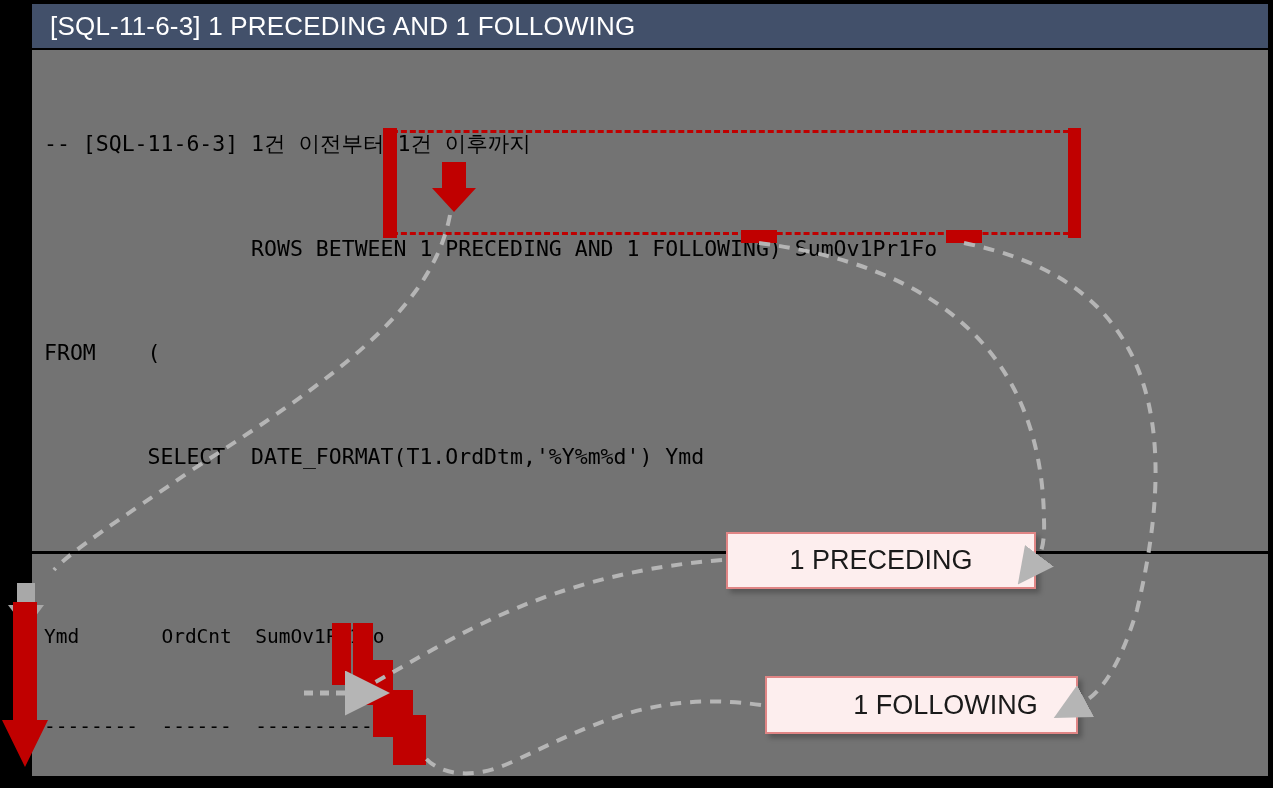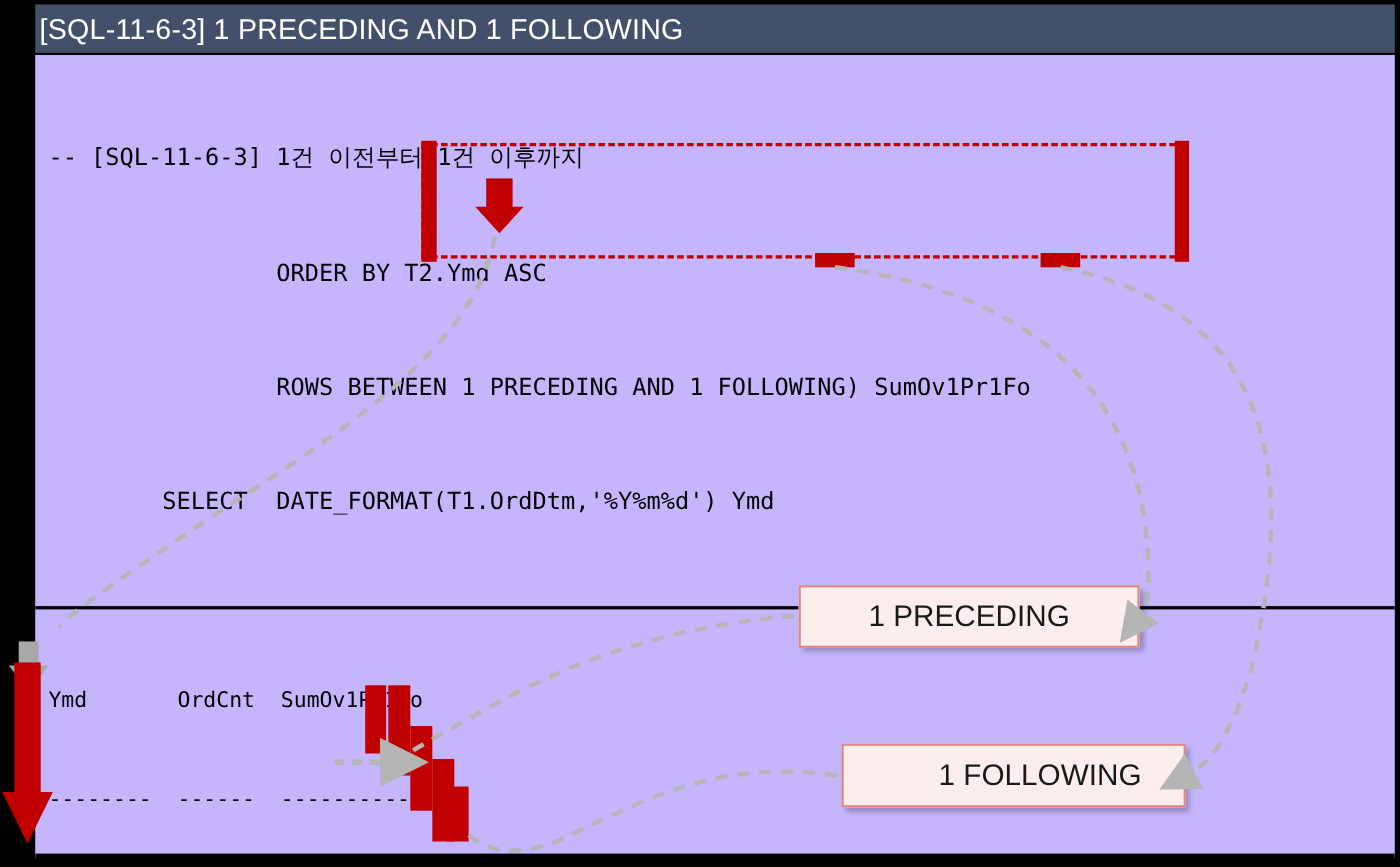--- a/index.html
+++ b/index.html
@@ -9,27 +9,27 @@
 
   
   #header{
     position:absolute;left:32px;top:4px;width:1236px;height:44px;
     background:#42506a;
     display:flex;align-items:center;
   }
   #header-title{
     color:#ffffff;font-size:26px;letter-spacing:.2px;
     font-family:"Liberation Sans",sans-serif;
-    padding-left:4px;white-space:nowrap;
+    padding-left:18px;white-space:nowrap;
   }
 
   
   #panel{
     position:absolute;left:32px;top:50px;width:1236px;height:730px;
-    background:#c4b5fd;overflow:hidden;
+    background:#737373;overflow:hidden;
   }
 
   
   #code{
     position:absolute;left:12px;top:8px;
     font-family:"DejaVu Sans Mono","Liberation Mono",monospace;
     font-size:21.5px;line-height:34.7px;
     color:#000;white-space:pre;
     letter-spacing:0px;
   }
@@ -101,22 +101,22 @@
 <div id="root">
 
   <div id="header">
     <div id="header-title">[SQL-11-6-3] 1 PRECEDING AND 1 FOLLOWING</div>
   </div>
 
   <div id="panel">
 
     <div id="code">
       <span class="ln">-- [SQL-11-6-3] 1건 이전부터 1건 이후까지</span>
-      <span class="ln">                ORDER BY T2.Ymd ASC</span>
       <span class="ln">                ROWS BETWEEN 1 PRECEDING AND 1 FOLLOWING) SumOv1Pr1Fo</span>
+      <span class="ln">FROM    (</span>
       <span class="ln">        SELECT  DATE_FORMAT(T1.OrdDtm,'%Y%m%d') Ymd</span>
       
       
       
       
       
       
       
     </div>
 

